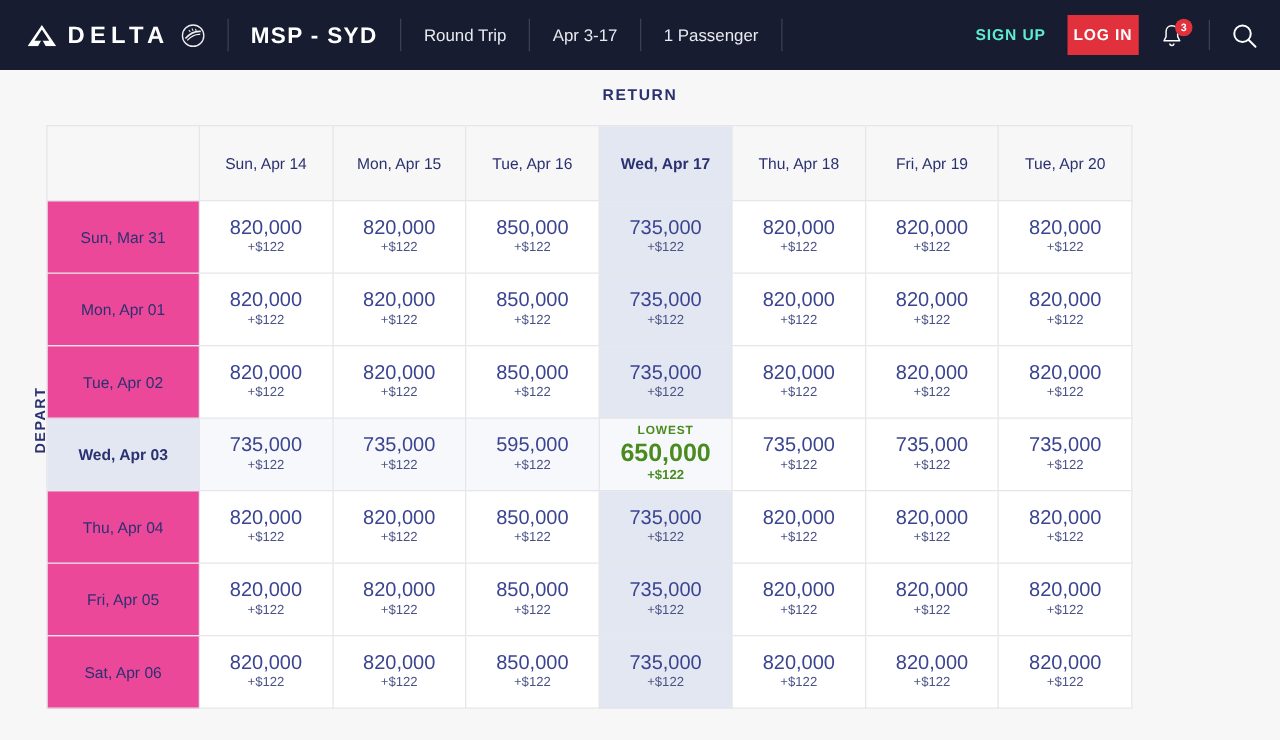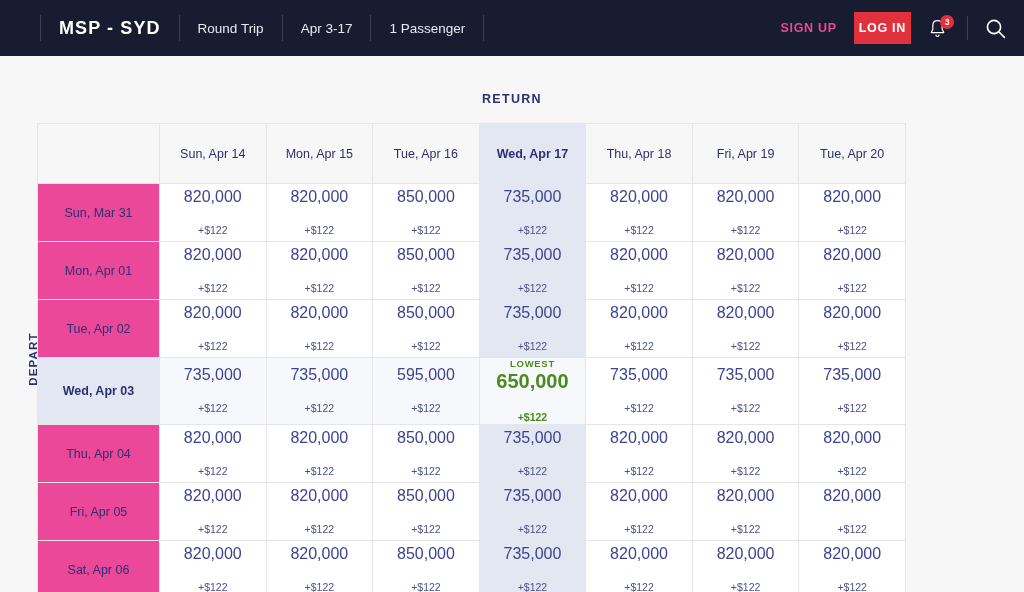--- a/index.html
+++ b/index.html
@@ -96,21 +96,21 @@
     margin-left: auto;
     display: flex;
     align-items: center;
     gap: 17px;
   }
 
   .signup {
     font-size: 12.5px;
     font-weight: 700;
     letter-spacing: .7px;
-    color: #ec4899;
+    color: #5eead4;
     cursor: pointer;
     white-space: nowrap;
   }
 
   .login-btn {
     background: #e0313d;
     color: #ffffff;
     border: none;
     font-family: inherit;
     font-size: 12.5px;
@@ -150,21 +150,21 @@
 
   .search-icon { width: 21px; height: 21px; display: block; cursor: pointer; }
 
   
   .return-title {
     text-align: center;
     font-size: 12.5px;
     font-weight: 700;
     letter-spacing: 1.3px;
     color: #2a3170;
-    padding-top: 36px;
+    padding-top: 13px;
     padding-bottom: 17px;
   }
 
   
   .calendar-area {
     position: relative;
     padding-left: 37px;
     padding-right: 13px;
   }
 
@@ -247,21 +247,21 @@
     font-weight: 400;
     color: #3b4490;
     line-height: 1.12;
   }
 
   .taxes {
     font-size: 10.5px;
     font-weight: 400;
     color: #4a5285;
     line-height: 1.3;
-    margin-top: 18px;
+    margin-top: 0;
   }
 
   td.fare.lowest .lowest-tag {
     font-size: 9.5px;
     font-weight: 700;
     letter-spacing: .7px;
     color: #4a8b1f;
     line-height: 1.2;
     margin-bottom: 1px;
   }
@@ -275,20 +275,33 @@
   td.fare.lowest .taxes {
     color: #4a8b1f;
     font-weight: 700;
   }
 </style>
 </head>
 <body>
 
 <div class="header">
 
+  <div class="logo-group">
+    <svg class="delta-widget" viewBox="0 0 23 17">
+      <path d="M11.5 0 L23 17 L14.6 17 L11.5 11.3 L8.4 17 L0 17 Z" fill="#ffffff"></path>
+      <path d="M11.5 3.6 L17.4 12.6 L5.6 12.6 Z" fill="#171c30"></path>
+    </svg>
+    <span class="delta-word">DELTA</span>
+    <svg class="skymiles-emblem" viewBox="0 0 20 20">
+      <circle cx="10" cy="10" r="9" fill="none" stroke="#ffffff" stroke-width="1.2"></circle>
+      <path d="M3.5 12.5 C7 8.5 12 6 16.5 6.5" fill="none" stroke="#ffffff" stroke-width="1.3"></path>
+      <path d="M5 14 C8.5 10.5 12.5 8.5 16 9" fill="none" stroke="#ffffff" stroke-width="1"></path>
+      <path d="M9 4 L10 6 M12 4.3 L12.6 6.2 M6.4 5.3 L7.6 7" stroke="#ffffff" stroke-width=".9"></path>
+    </svg>
+  </div>
 
   <div class="hdr-divider"></div>
   <div class="route">MSP - SYD</div>
   <div class="hdr-divider"></div>
   <div class="trip-meta">Round Trip</div>
   <div class="hdr-divider"></div>
   <div class="trip-meta">Apr 3-17</div>
   <div class="hdr-divider"></div>
   <div class="trip-meta">1 Passenger</div>
   <div class="hdr-divider"></div>

